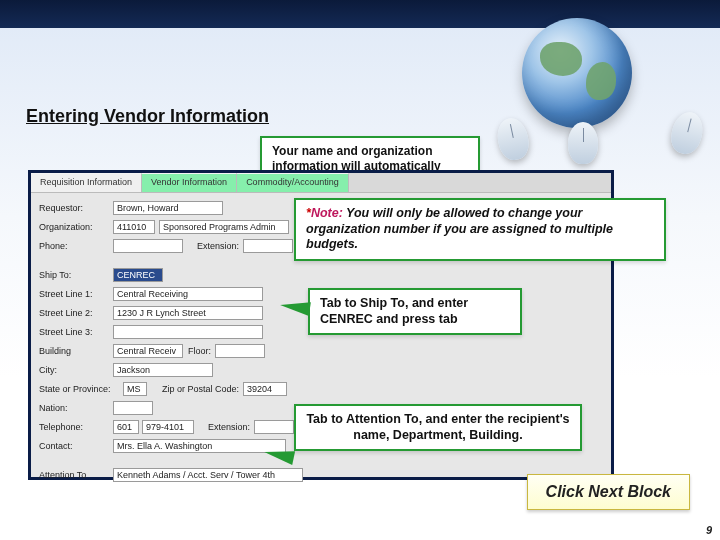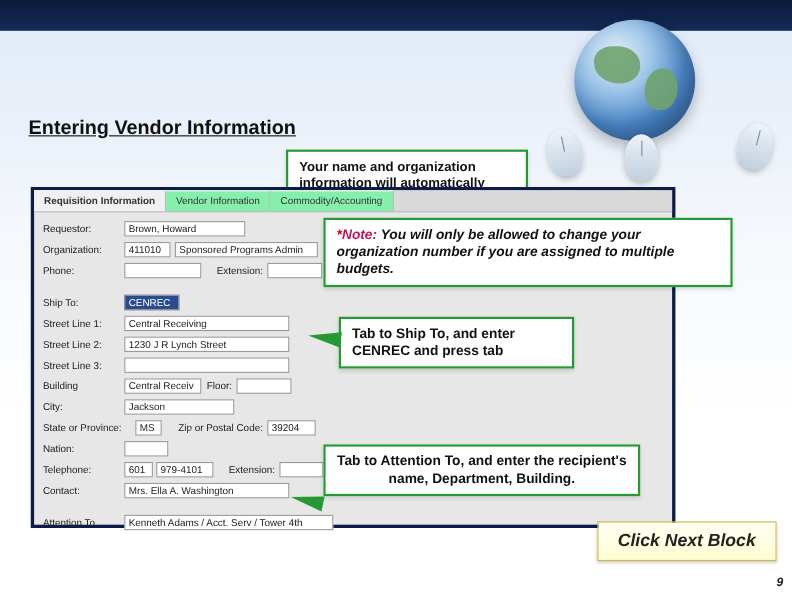--- a/index.html
+++ b/index.html
@@ -83,21 +83,21 @@
     border-bottom: 1px solid #bbb;
   }
   .tab {
     padding: 3px 9px;
     border-right: 1px solid #bbb;
     background: #86efac;
     color: #333;
     white-space: nowrap;
     border-top: 1px solid #f4f4f4;
   }
-  .tab.active { background: #f0f0f0; font-weight: bold; }
+  .tab.active { background: #f0f0f0; font-weight: normal; }
   .form-body {
     padding: 6px 8px 8px 8px;
     font-size: 9px;
     color: #222;
   }
   .row { display: flex; align-items: center; height: 18px; margin-bottom: 1px; }
   .lbl { width: 74px; text-align: left; padding-right: 4px; color: #222; }
   .lbl2 { width: 32px; text-align: right; padding-right: 4px; }
   .lbl3 { width: 96px; text-align: right; padding-right: 4px; }
   .inp {
@@ -154,21 +154,21 @@
   .arrow.a4 {
     top: 448px; left: 264px;
     border-right: 30px solid #259a33;
     border-top: 7px solid transparent;
     border-bottom: 7px solid transparent;
     transform: rotate(12deg);
   }
 
   .next-block {
     position: absolute;
-    right: 14px;
+    right: 30px;
     bottom: 30px;
     background: linear-gradient(to bottom, #fffff4, #fefdd0);
     border: 1px solid #c9b73f;
     padding: 8px 18px;
     font-size: 16px;
     font-weight: bold;
     font-style: italic;
     color: #222;
     box-shadow: 0 2px 3px rgba(0,0,0,0.2);
   }
@@ -267,21 +267,21 @@
       <div class="row">
         <span class="lbl">Telephone:</span>
         <span class="inp" style="width:26px">601</span>
         <span style="width:3px"></span>
         <span class="inp" style="width:52px">979-4101</span>
         <span class="lbl3" style="width:60px">Extension:</span>
         <span class="inp" style="width:40px"></span>
       </div>
       <div class="row">
         <span class="lbl">Contact:</span>
-        <span class="inp" style="width:150px">Mrs. Ella A. Washington</span>
+        <span class="inp" style="width:173px">Mrs. Ella A. Washington</span>
       </div>
 
       <div class="divider"></div>
 
       <div class="row">
         <span class="lbl">Attention To</span>
         <span class="inp" style="width:190px">Kenneth Adams / Acct. Serv / Tower 4th</span>
       </div>
 
     </div>

